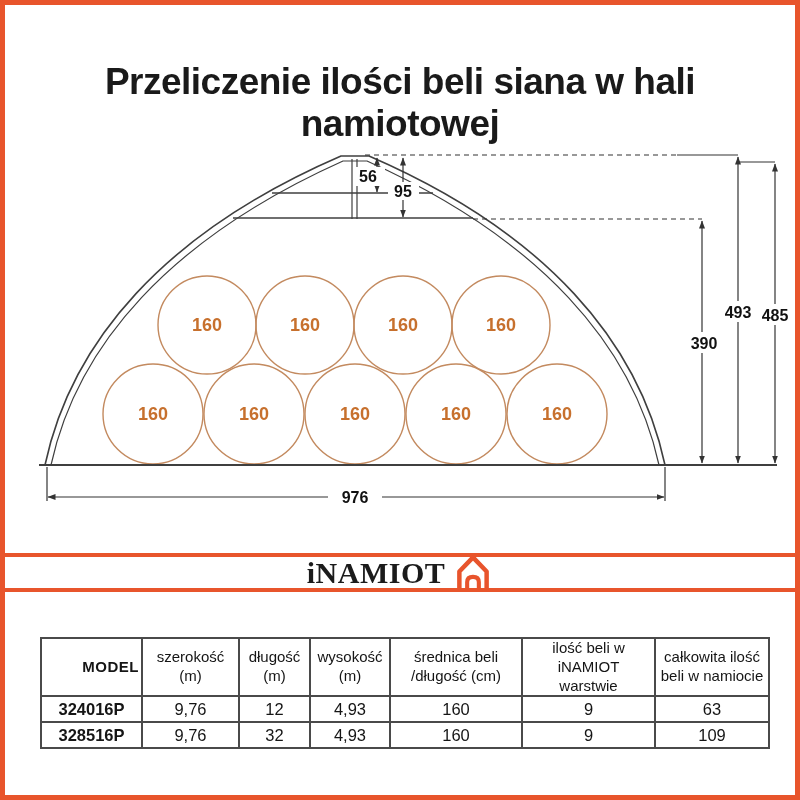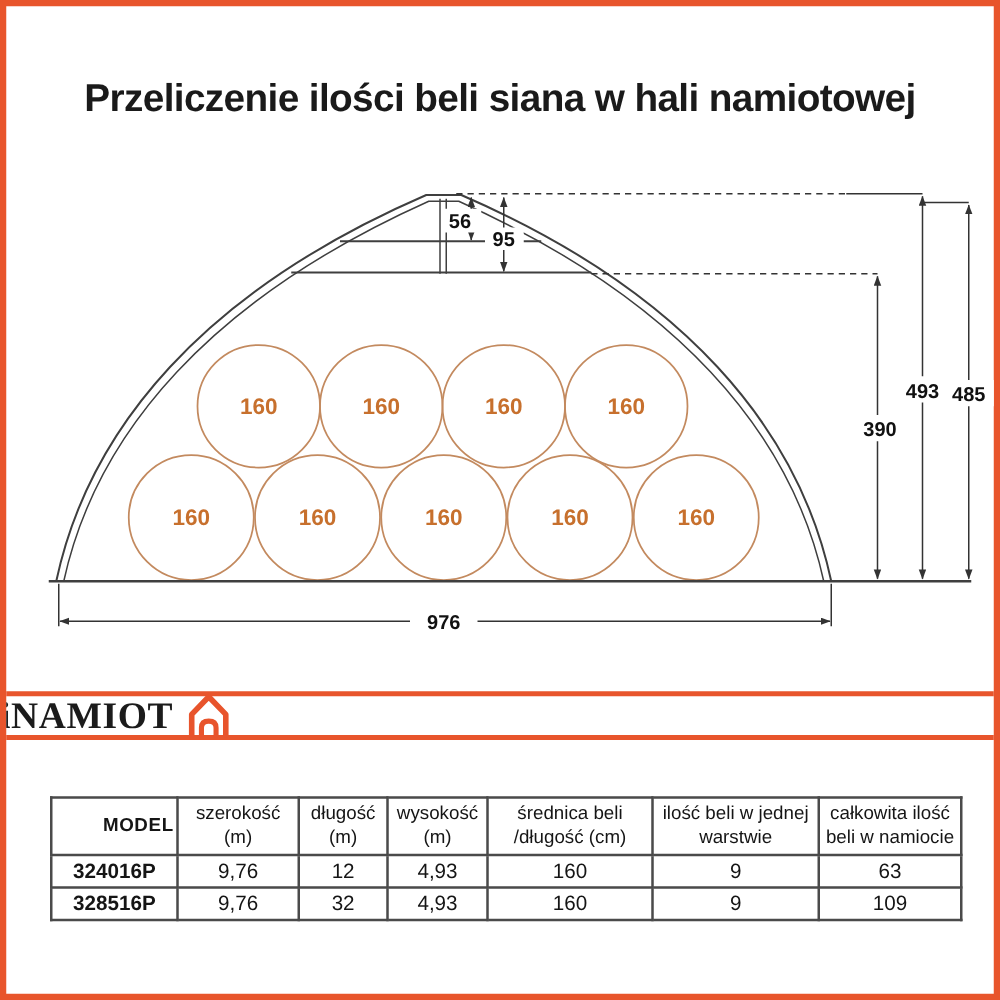--- a/index.html
+++ b/index.html
@@ -8,29 +8,29 @@
     width:800px;height:800px;
     box-sizing:border-box;
     background:#ffffff;
     border:5px solid #e8552c;
     overflow:hidden;
     font-family:"Liberation Sans", sans-serif;
   }
   .title{
     position:absolute;left:0;top:56px;width:790px;
     text-align:center;
-    font-size:31px;font-weight:bold;color:#1a1a1a;
+    font-size:37px;font-weight:bold;color:#1a1a1a;
     letter-spacing:-0.5px;
     font-stretch:condensed;
   }
   .diagram-svg{position:absolute;left:0;top:130px;}
   .logo-bar{
     position:absolute;left:-5px;top:548px;width:800px;height:31px;
     border-top:4px solid #e8552c;border-bottom:4px solid #e8552c;
-    display:flex;align-items:center;gap:8px;
+    display:flex;align-items:center;justify-content:center;gap:8px;
   }
   .logo-text{
     font-family:"Liberation Serif", serif;
     font-weight:bold;font-size:30px;color:#1b1b1b;
     letter-spacing:0.5px;line-height:1;
   }
   .spec-table{
     position:absolute;left:35px;top:632px;width:728px;
     border-collapse:collapse;table-layout:fixed;
     font-family:"Liberation Sans", sans-serif;
@@ -160,21 +160,21 @@
         </td>
         <td>
           <div>wysokość</div>
           <div>(m)</div>
         </td>
         <td>
           <div>średnica beli</div>
           <div>/długość (cm)</div>
         </td>
         <td>
-          <div>ilość beli w jednej</div>
+          <div>ilość beli w iNAMIOT</div>
           <div>warstwie</div>
         </td>
         <td>
           <div>całkowita ilość</div>
           <div>beli w namiocie</div>
         </td>
       </tr>
       <tr class="drow">
         <td class="model-c">324016P</td>
         <td>9,76</td>

